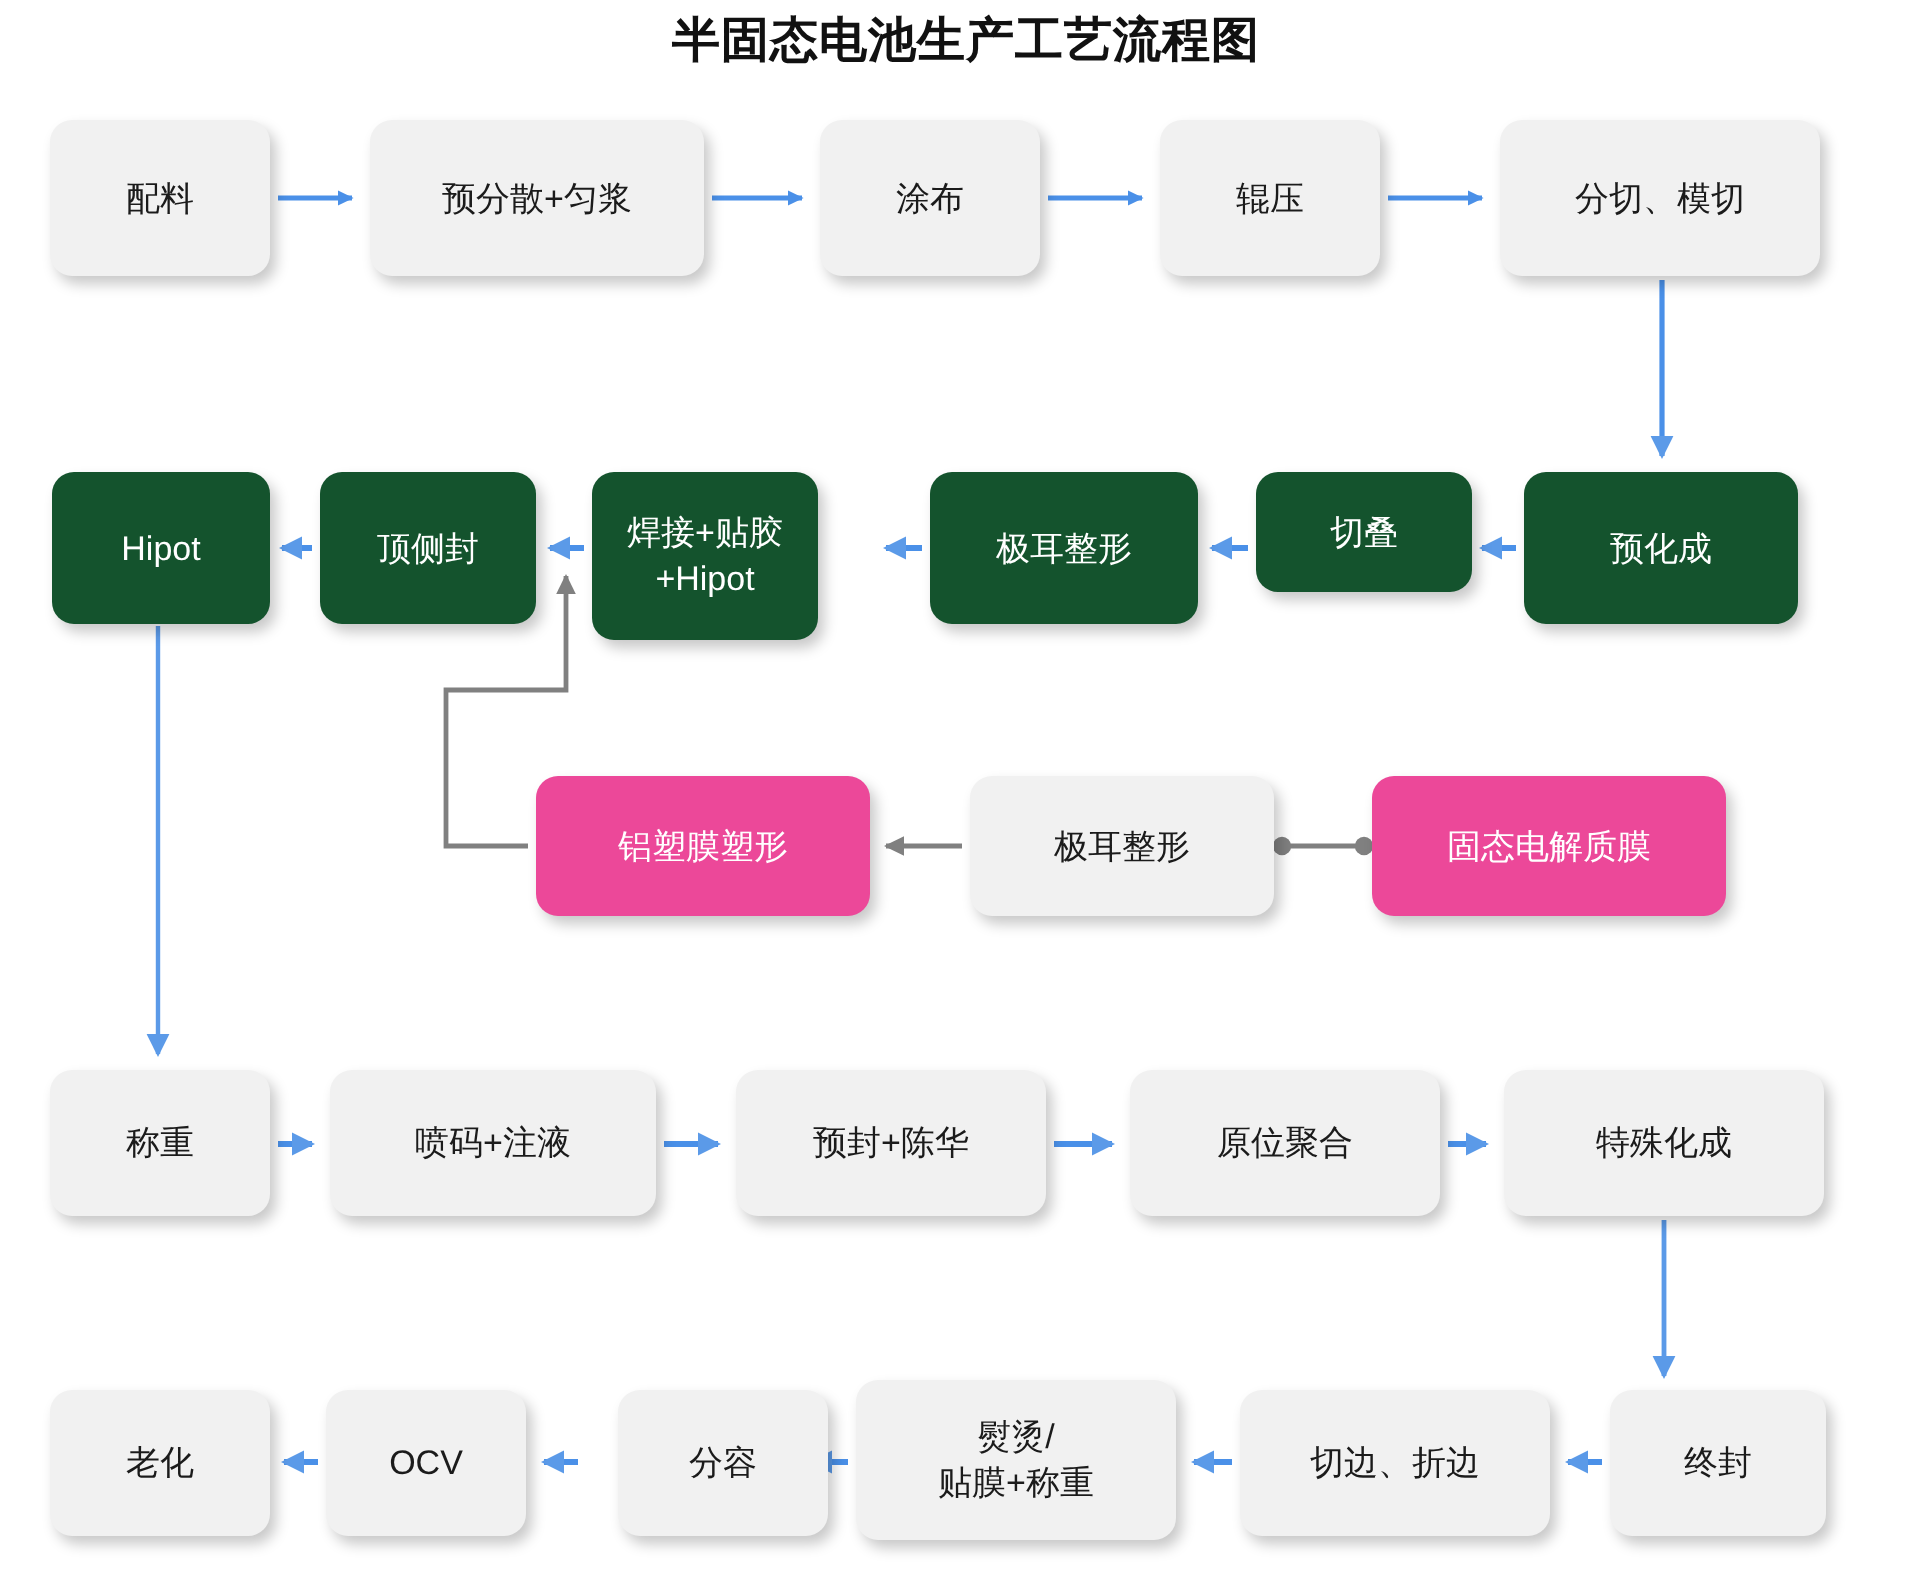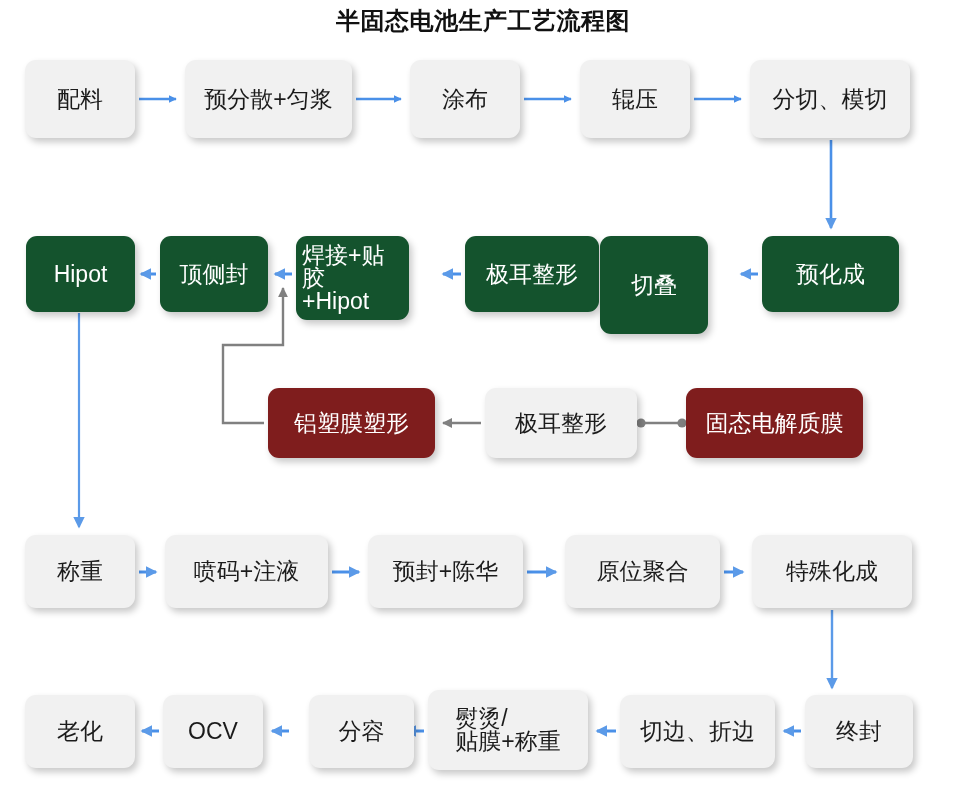--- a/index.html
+++ b/index.html
@@ -30,39 +30,39 @@
     color: #111111;
     letter-spacing: 0.5px;
     line-height: 30px;
   }
   .node {
     position: absolute;
     box-sizing: border-box;
     display: flex;
     align-items: center;
     justify-content: center;
-    text-align: left;
+    text-align: center;
     border-radius: 11px;
-    font-size: 23px;
+    font-size: 17px;
     line-height: 23px;
     padding: 2px 6px;
     box-shadow: 3px 4px 7px rgba(0,0,0,0.22);
     white-space: pre-line;
     user-select: none;
   }
   .node.gray {
     background: #f1f1f1;
     color: #1b1b1b;
   }
   .node.blue-light {
     background: #14532d;
     color: #ffffff;
   }
   .node.blue-strong {
-    background: #7f1d1d;
+    background: #ec4899;
     color: #ffffff;
   }
   #edges {
     position: absolute;
     left: 0;
     top: 0;
     width: 966px;
     height: 786px;
     pointer-events: none;
   }
@@ -179,21 +179,21 @@
   <div class="node gray" style="left: 185px; top: 60px; width: 167px; height: 78px;">预分散+匀浆</div>
   <div class="node gray" style="left: 410px; top: 60px; width: 110px; height: 78px;">涂布</div>
   <div class="node gray" style="left: 580px; top: 60px; width: 110px; height: 78px;">辊压</div>
   <div class="node gray" style="left: 750px; top: 60px; width: 160px; height: 78px;">分切、模切</div>
 
   <div class="node blue-light" style="left: 26px; top: 236px; width: 109px; height: 76px;">Hipot</div>
   <div class="node blue-light" style="left: 160px; top: 236px; width: 108px; height: 76px;">顶侧封</div>
   <div class="node blue-light" style="left: 296px; top: 236px; width: 113px; height: 84px;">焊接+贴胶
 +Hipot</div>
   <div class="node blue-light" style="left: 465px; top: 236px; width: 134px; height: 76px;">极耳整形</div>
-  <div class="node blue-light" style="left: 600px; top: 236px; width: 108px; height: 98px;">切叠</div>
+  <div class="node blue-light" style="left: 628px; top: 236px; width: 108px; height: 60px;">切叠</div>
   <div class="node blue-light" style="left: 762px; top: 236px; width: 137px; height: 76px;">预化成</div>
 
   <div class="node blue-strong" style="left: 268px; top: 388px; width: 167px; height: 70px;">铝塑膜塑形</div>
   <div class="node gray" style="left: 485px; top: 388px; width: 152px; height: 70px;">极耳整形</div>
   <div class="node blue-strong" style="left: 686px; top: 388px; width: 177px; height: 70px;">固态电解质膜</div>
 
   <div class="node gray" style="left: 25px; top: 535px; width: 110px; height: 73px;">称重</div>
   <div class="node gray" style="left: 165px; top: 535px; width: 163px; height: 73px;">喷码+注液</div>
   <div class="node gray" style="left: 368px; top: 535px; width: 155px; height: 73px;">预封+陈华</div>
   <div class="node gray" style="left: 565px; top: 535px; width: 155px; height: 73px;">原位聚合</div>

